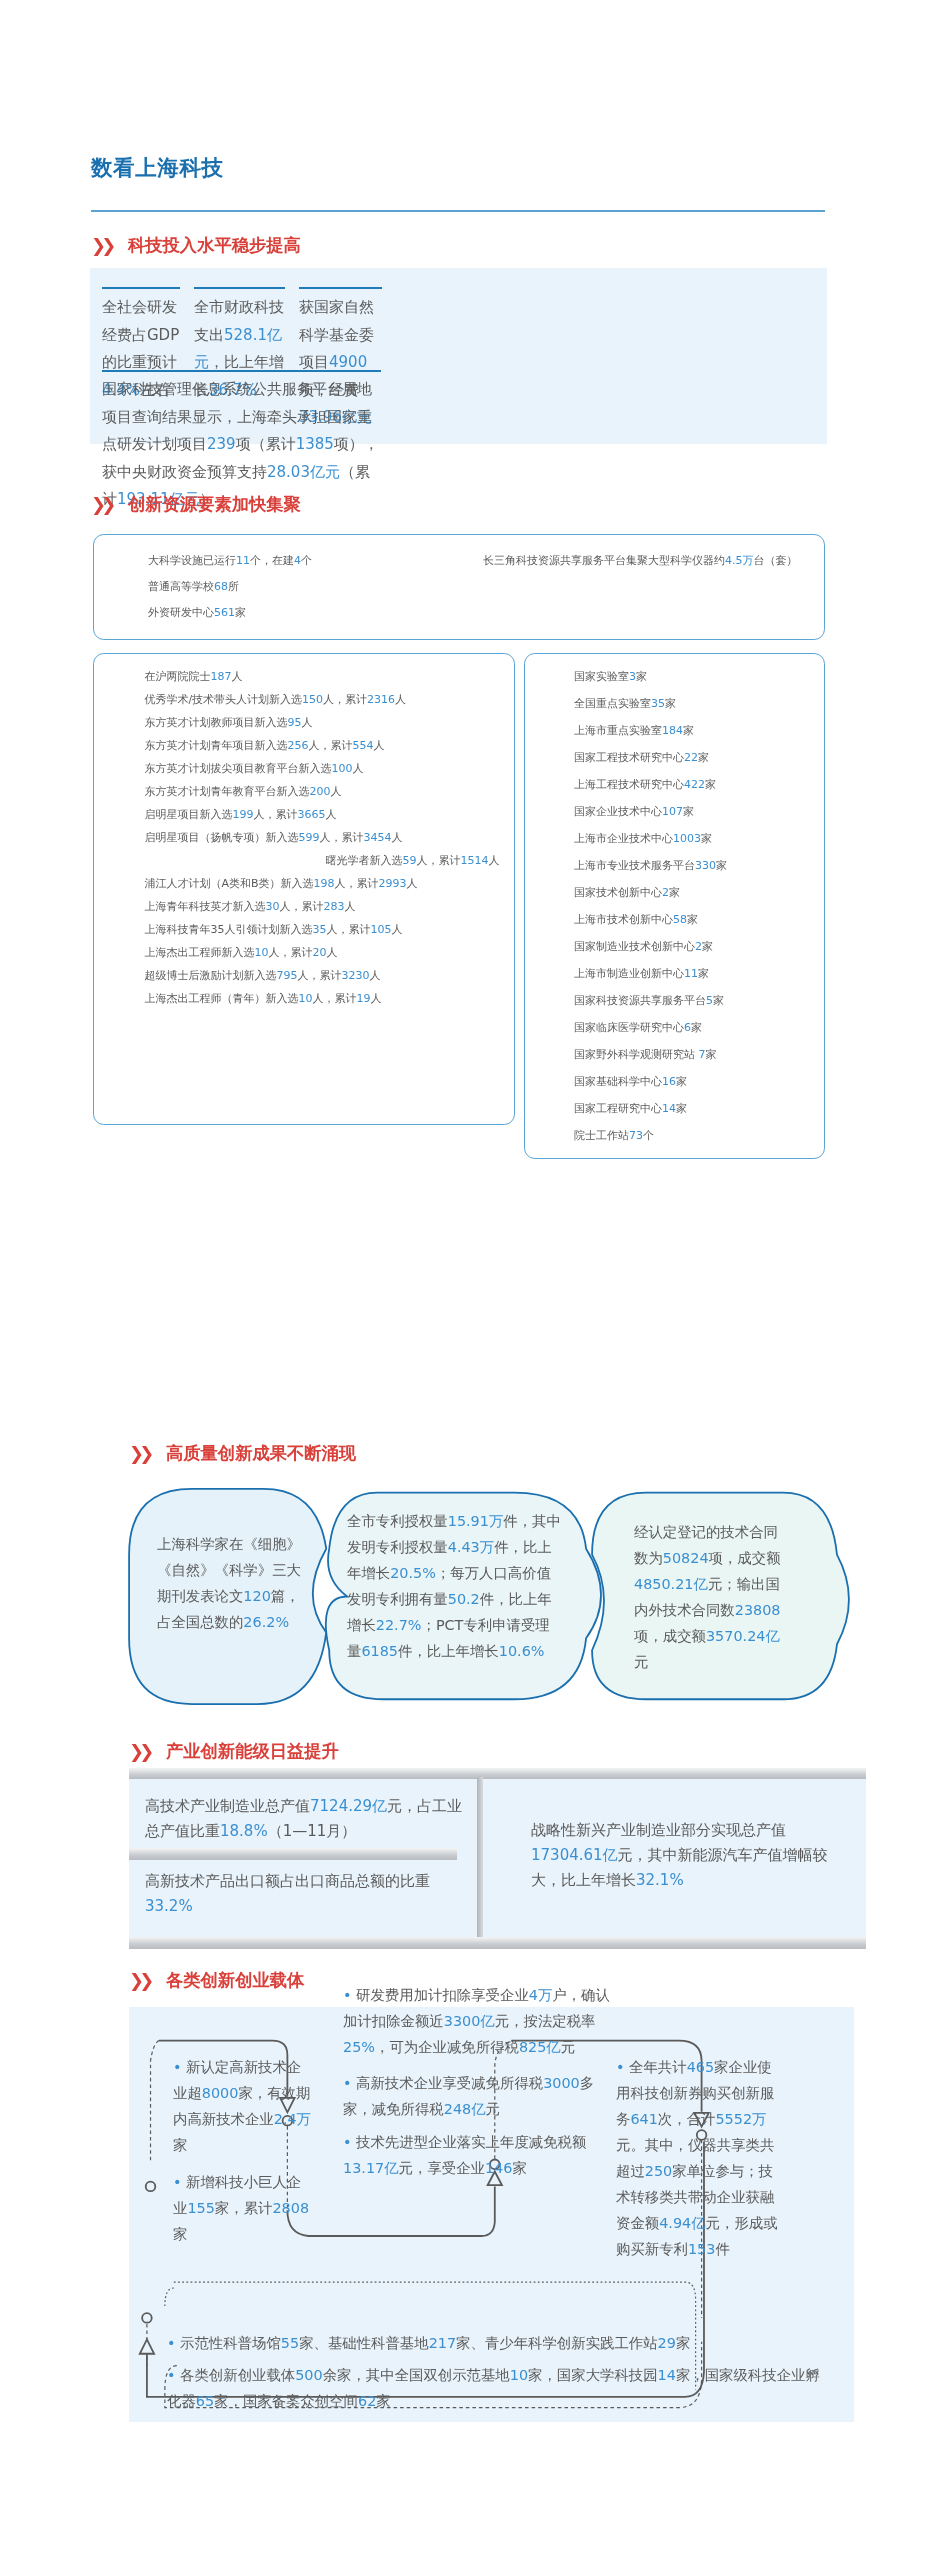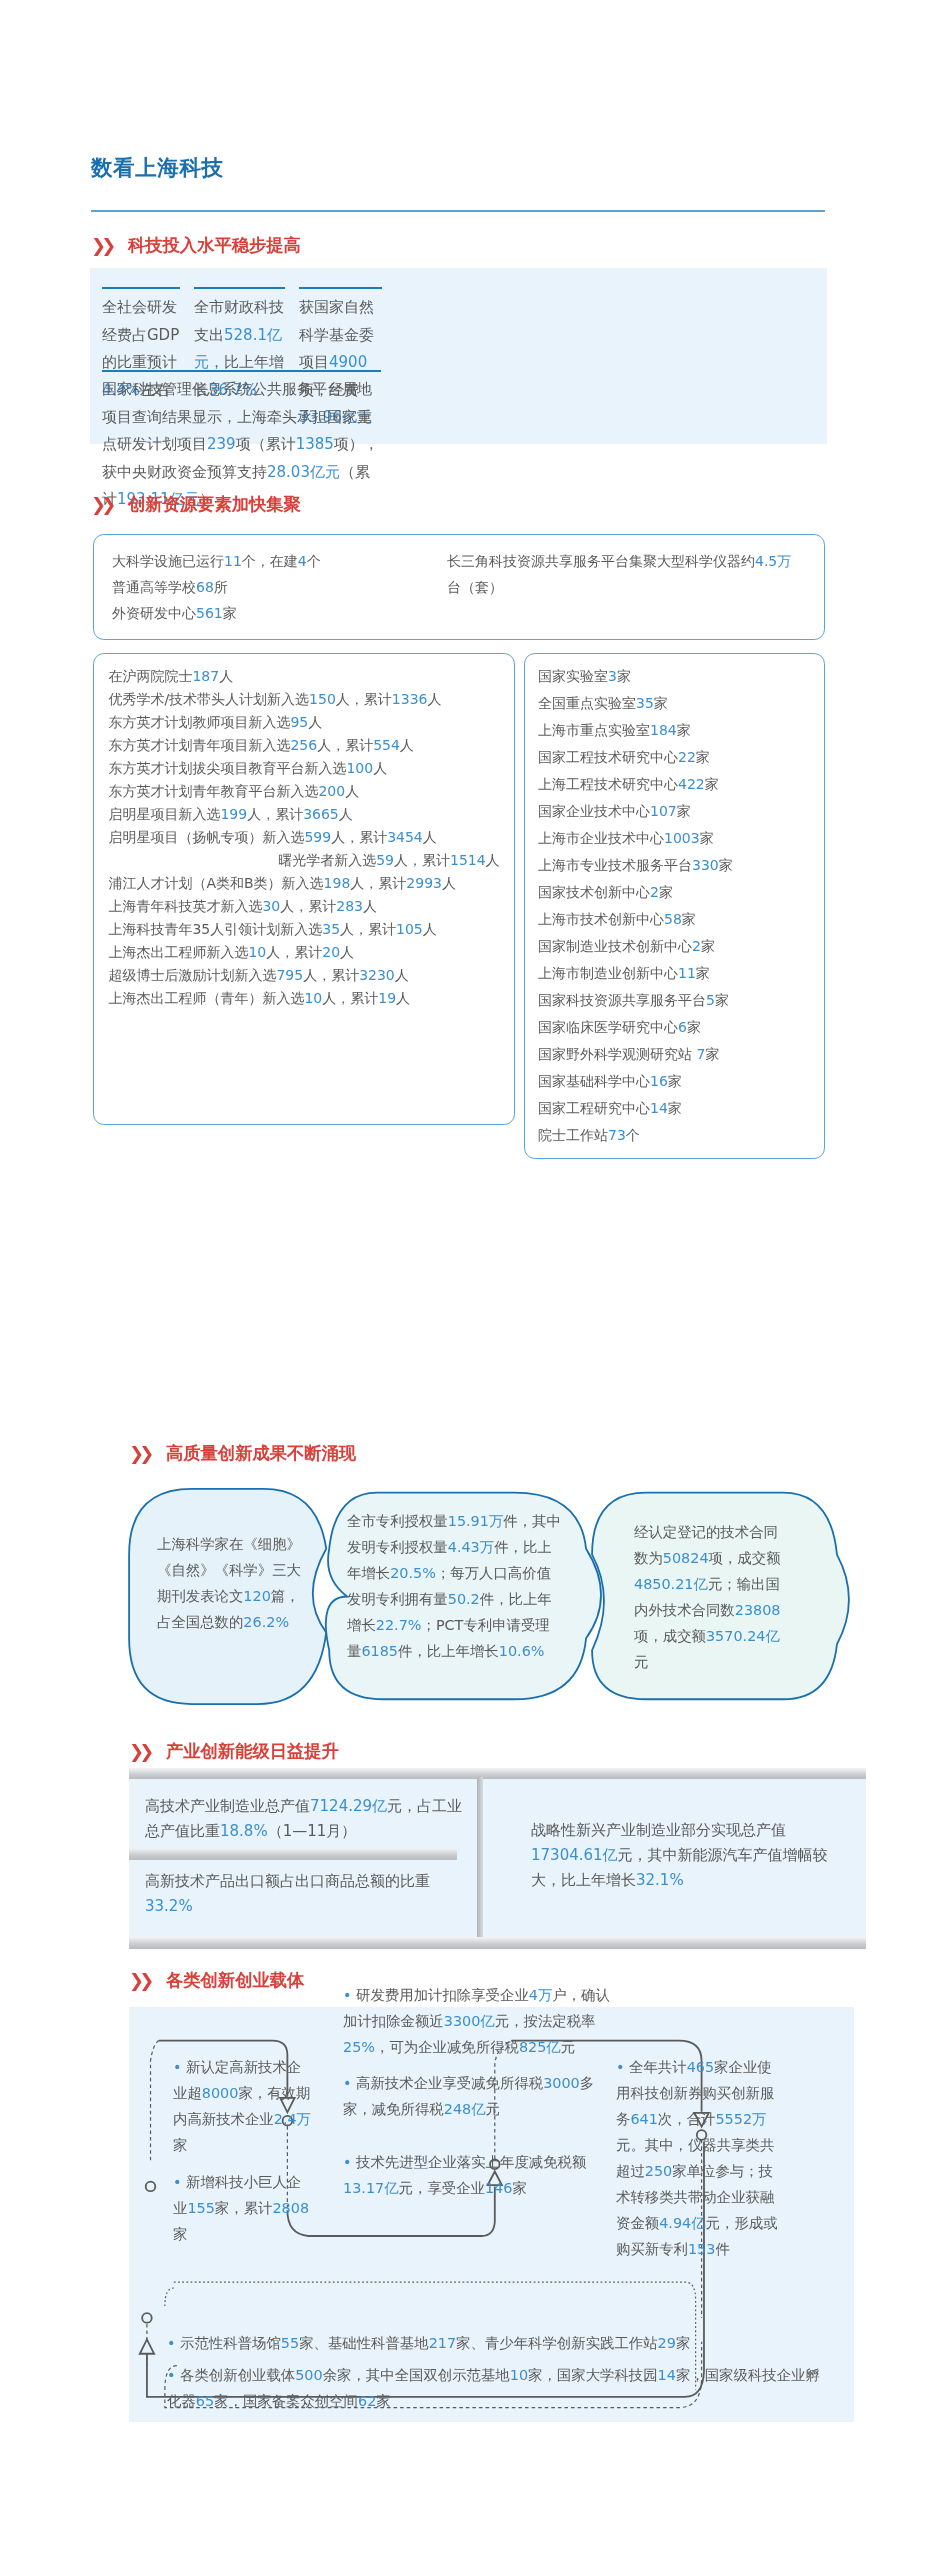--- a/index.html
+++ b/index.html
@@ -18,21 +18,21 @@
   .sec-chev { font-size: 18px; font-weight: bold; color: #d9403a; letter-spacing: -4.8px; width: 24px; }
   .sec-label { font-size: 17.3px; font-weight: bold; color: #d9403a; }
 
   
   #s1-panel { left: 90px; top: 268px; width: 737px; height: 176px; background: #e8f3fb; }
   .s1-rule { position: absolute; height: 2.4px; background: #1f7ab8; }
   .s1-cell { position: absolute; font-size: 15px; line-height: 27.5px; color: #5b5b5b; }
 
   
   .rbox { border: 1.2px solid #5aa5d6; border-radius: 10.8px; background: #fff; }
-  .list-line { font-size: 14px; line-height: 21.5px; color: #5b5b5b; }
+  .list-line { font-size: 11px; line-height: 21.5px; color: #5b5b5b; margin-left: 36px; }
 
   
   .bubble-text { font-size: 14.4px; line-height: 26px; color: #5b5b5b; }
   .gbar { background: linear-gradient(to bottom, #f4f4f4, #c8ccd0 60%, #b8bcc0); }
 
   
   #s5-panel { left: 129px; top: 2007px; width: 725px; height: 415px; background: #e8f3fb; }
   .dot { color: #3a8fd1; }
   .s5-text { font-size: 14.4px; line-height: 26px; color: #5b5b5b; }
 </style>
@@ -68,21 +68,21 @@
     <div class="list-line" style="line-height:26px;"><span>大科学设施已运行</span><span class="num">11</span><span>个，在建</span><span class="num">4</span><span>个</span></div>
     <div class="list-line" style="line-height:26px;"><span>普通高等学校</span><span class="num">68</span><span>所</span></div>
     <div class="list-line" style="line-height:26px;"><span>外资研发中心</span><span class="num">561</span><span>家</span></div>
   </div>
   <div class="abs list-line" style="left:353px; top:13px; width:347px; line-height:26px;"><span>长三角科技资源共享服务平台集聚大型科学仪器约</span><span class="num">4.5万</span><span>台（套）</span></div>
 </div>
 
 <div class="abs rbox" style="left:93px; top:653px; width:422px; height:472px; padding:10.8px 14.4px 0 14.4px;">
   <div id="talent-list">
       <div class="list-line" style="line-height: 23px;"><span>在沪两院院士</span><span class="num">187</span><span>人</span></div>
-      <div class="list-line" style="line-height: 23px;"><span>优秀学术/技术带头人计划新入选</span><span class="num">150</span><span>人，累计</span><span class="num">1336</span><span>人</span></div>
+      <div class="list-line" style="line-height: 23px;"><span>优秀学术/技术带头人计划新入选</span><span class="num">150</span><span>人，累计</span><span class="num">2316</span><span>人</span></div>
       <div class="list-line" style="line-height: 23px;"><span>东方英才计划教师项目新入选</span><span class="num">95</span><span>人</span></div>
       <div class="list-line" style="line-height: 23px;"><span>东方英才计划青年项目新入选</span><span class="num">256</span><span>人，累计</span><span class="num">554</span><span>人</span></div>
       <div class="list-line" style="line-height: 23px;"><span>东方英才计划拔尖项目教育平台新入选</span><span class="num">100</span><span>人</span></div>
       <div class="list-line" style="line-height: 23px;"><span>东方英才计划青年教育平台新入选</span><span class="num">200</span><span>人</span></div>
       <div class="list-line" style="line-height: 23px;"><span>启明星项目新入选</span><span class="num">199</span><span>人，累计</span><span class="num">3665</span><span>人</span></div>
       <div class="list-line" style="line-height: 23px;"><span>启明星项目（扬帆专项）新入选</span><span class="num">599</span><span>人，累计</span><span class="num">3454</span><span>人</span></div>
       <div class="list-line" style="line-height: 23px; text-align: right;"><span>曙光学者新入选</span><span class="num">59</span><span>人，累计</span><span class="num">1514</span><span>人</span></div>
       <div class="list-line" style="line-height: 23px;"><span>浦江人才计划（A类和B类）新入选</span><span class="num">198</span><span>人，累计</span><span class="num">2993</span><span>人</span></div>
       <div class="list-line" style="line-height: 23px;"><span>上海青年科技英才新入选</span><span class="num">30</span><span>人，累计</span><span class="num">283</span><span>人</span></div>
       <div class="list-line" style="line-height: 23px;"><span>上海科技青年35人引领计划新入选</span><span class="num">35</span><span>人，累计</span><span class="num">105</span><span>人</span></div>
@@ -191,21 +191,21 @@
   </g>
 </svg>
 
 <div class="abs" style="left:173px; top:2054px; width:141px;">
   <div class="s5-text" style="margin-bottom:10.8px;"><span class="dot">• </span><span>新认定高新技术企业超</span><span class="num">8000</span><span>家，有效期内高新技术企业</span><span class="num">2.4万</span><span>家</span></div>
   <div class="s5-text"><span class="dot">• </span><span>新增科技小巨人企业</span><span class="num">155</span><span>家，累计</span><span class="num">2808</span><span>家</span></div>
 </div>
 
 <div class="abs" style="left:343px; top:1982px; width:275px;">
   <div class="s5-text" style="margin-bottom:9.6px;"><span class="dot">• </span><span>研发费用加计扣除享受企业</span><span class="num">4万</span><span>户，确认加计扣除金额近</span><span class="num">3300亿</span><span>元，按法定税率</span><span class="num">25%</span><span>，可为企业减免所得税</span><span class="num">825亿</span><span>元</span></div>
-  <div class="s5-text" style="margin-bottom:27px;"><span class="dot">• </span><span>高新技术企业享受减免所得税</span><span class="num">3000</span><span>多家，减免所得税</span><span class="num">248亿</span><span>元</span></div>
+  <div class="s5-text" style="margin-bottom:7px;"><span class="dot">• </span><span>高新技术企业享受减免所得税</span><span class="num">3000</span><span>多家，减免所得税</span><span class="num">248亿</span><span>元</span></div>
   <div class="s5-text"><span class="dot">• </span><span>技术先进型企业落实上年度减免税额</span><span class="num">13.17亿</span><span>元，享受企业</span><span class="num">146</span><span>家</span></div>
 </div>
 
 <div class="abs" style="left:616px; top:2054px; width:166px;">
   <div class="s5-text"><span class="dot">• </span><span>全年共计</span><span class="num">465</span><span>家企业使用科技创新券购买创新服务</span><span class="num">641</span><span>次，合计</span><span class="num">5552万</span><span>元。其中，仪器共享类共超过</span><span class="num">250</span><span>家单位参与；技术转移类共带动企业获融资金额</span><span class="num">4.94亿</span><span>元，形成或购买新专利</span><span class="num">153</span><span>件</span></div>
 </div>
 
 <div class="abs" style="left:167px; top:2330px; width:664px;">
   <div class="s5-text" style="margin-bottom:6px;"><span class="dot">• </span><span>示范性科普场馆</span><span class="num">55</span><span>家、基础性科普基地</span><span class="num">217</span><span>家、青少年科学创新实践工作站</span><span class="num">29</span><span>家</span></div>
   <div class="s5-text"><span class="dot">• </span><span>各类创新创业载体</span><span class="num">500</span><span>余家，其中全国双创示范基地</span><span class="num">10</span><span>家，国家大学科技园</span><span class="num">14</span><span>家，国家级科技企业孵化器</span><span class="num">65</span><span>家，国家备案众创空间</span><span class="num">62</span><span>家</span></div>

